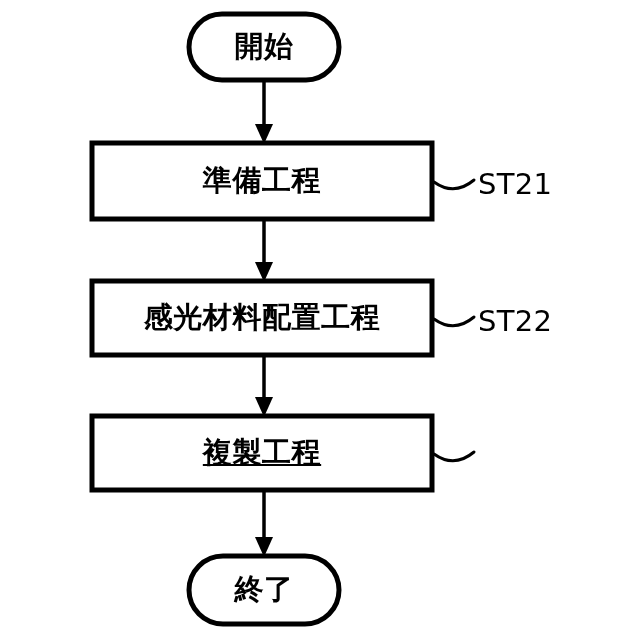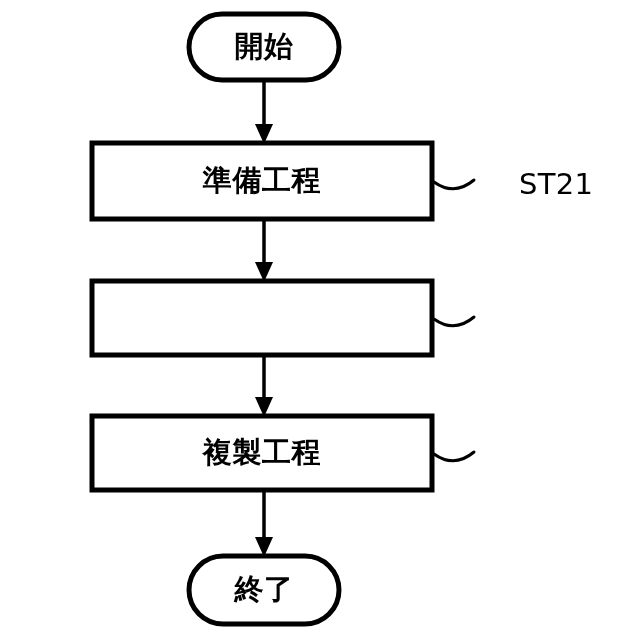--- a/index.html
+++ b/index.html
@@ -42,21 +42,20 @@
     font-size: 29px;
   }
   .ref-label {
     position: absolute;
     color: #000000;
     font-size: 29px;
     font-weight: 500;
     letter-spacing: 0.01em;
     white-space: nowrap;
     font-family: "DejaVu Sans", "Liberation Sans", sans-serif;
-    margin-left: 41px;
   }
 </style>
 </head>
 <body>
 
 <div id="figure">
 
   <svg width="640" height="640" viewBox="0 0 640 640">
 
     <rect x="189" y="14" width="150" height="66" rx="33" ry="33" fill="#ffffff" stroke="#000000" stroke-width="5"></rect>
@@ -87,20 +86,22 @@
 
     <rect x="189" y="556" width="150" height="68" rx="34" ry="34" fill="#ffffff" stroke="#000000" stroke-width="5"></rect>
   </svg>
 
   <div class="node-text process-text" style="left:92px; top:143px; width:340px; height:76px;">準備工程</div>
 
   <div class="node-text terminal-text" style="left:189px; top:14px; width:150px; height:66px;">開始</div>
 
   <div class="ref-label" style="left:478px; top:167px;">ST21</div>
 
+  <div class="node-text process-text" style="left:92px; top:281px; width:340px; height:74px;">感光材料配置工程</div>
 
+  <div class="ref-label" style="left:478px; top:304px;">ST22</div>
 
-  <div class="node-text process-text" style="left:92px; top:416px; width:340px; height:74px;">複製工程</div>
+  <div class="node-text process-text" style="left:92px; top:416px; width:340px; height:74px;text-decoration:underline;">複製工程</div>
 
 
   <div class="node-text terminal-text" style="left:189px; top:556px; width:150px; height:68px;font-family:Liberation Serif, serif;">終了</div>
 
 </div>
 
 </body></html>

